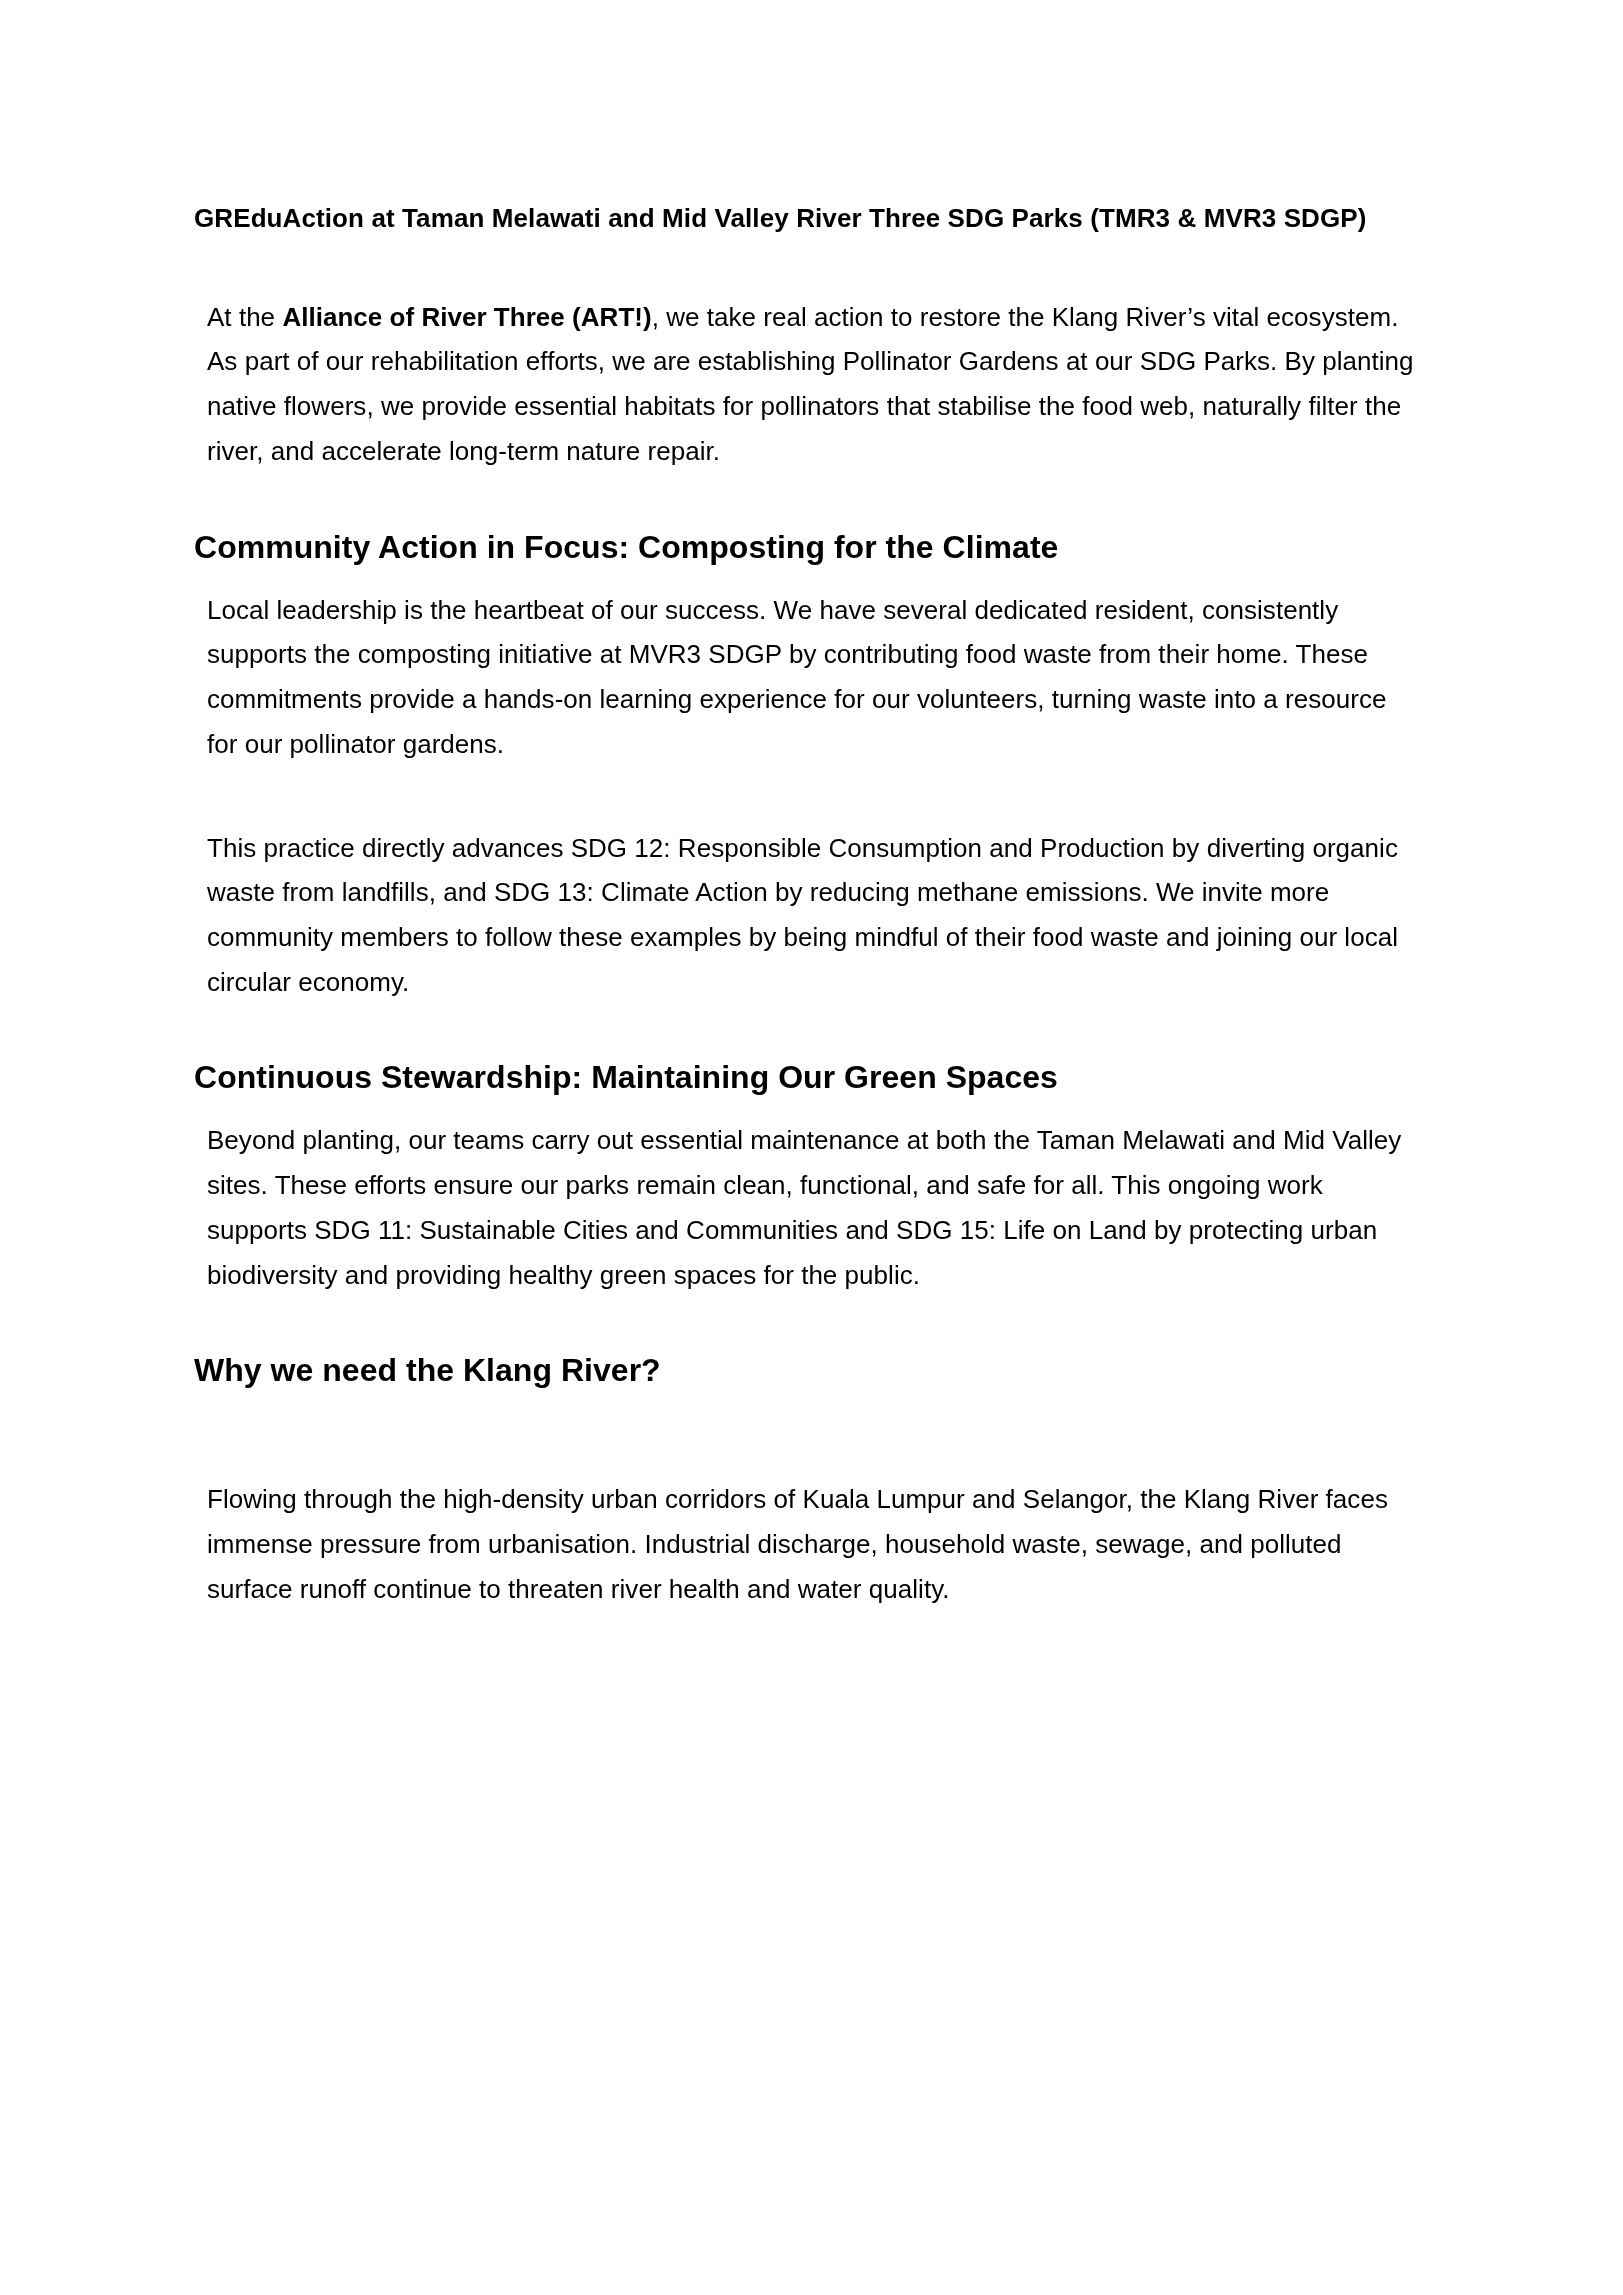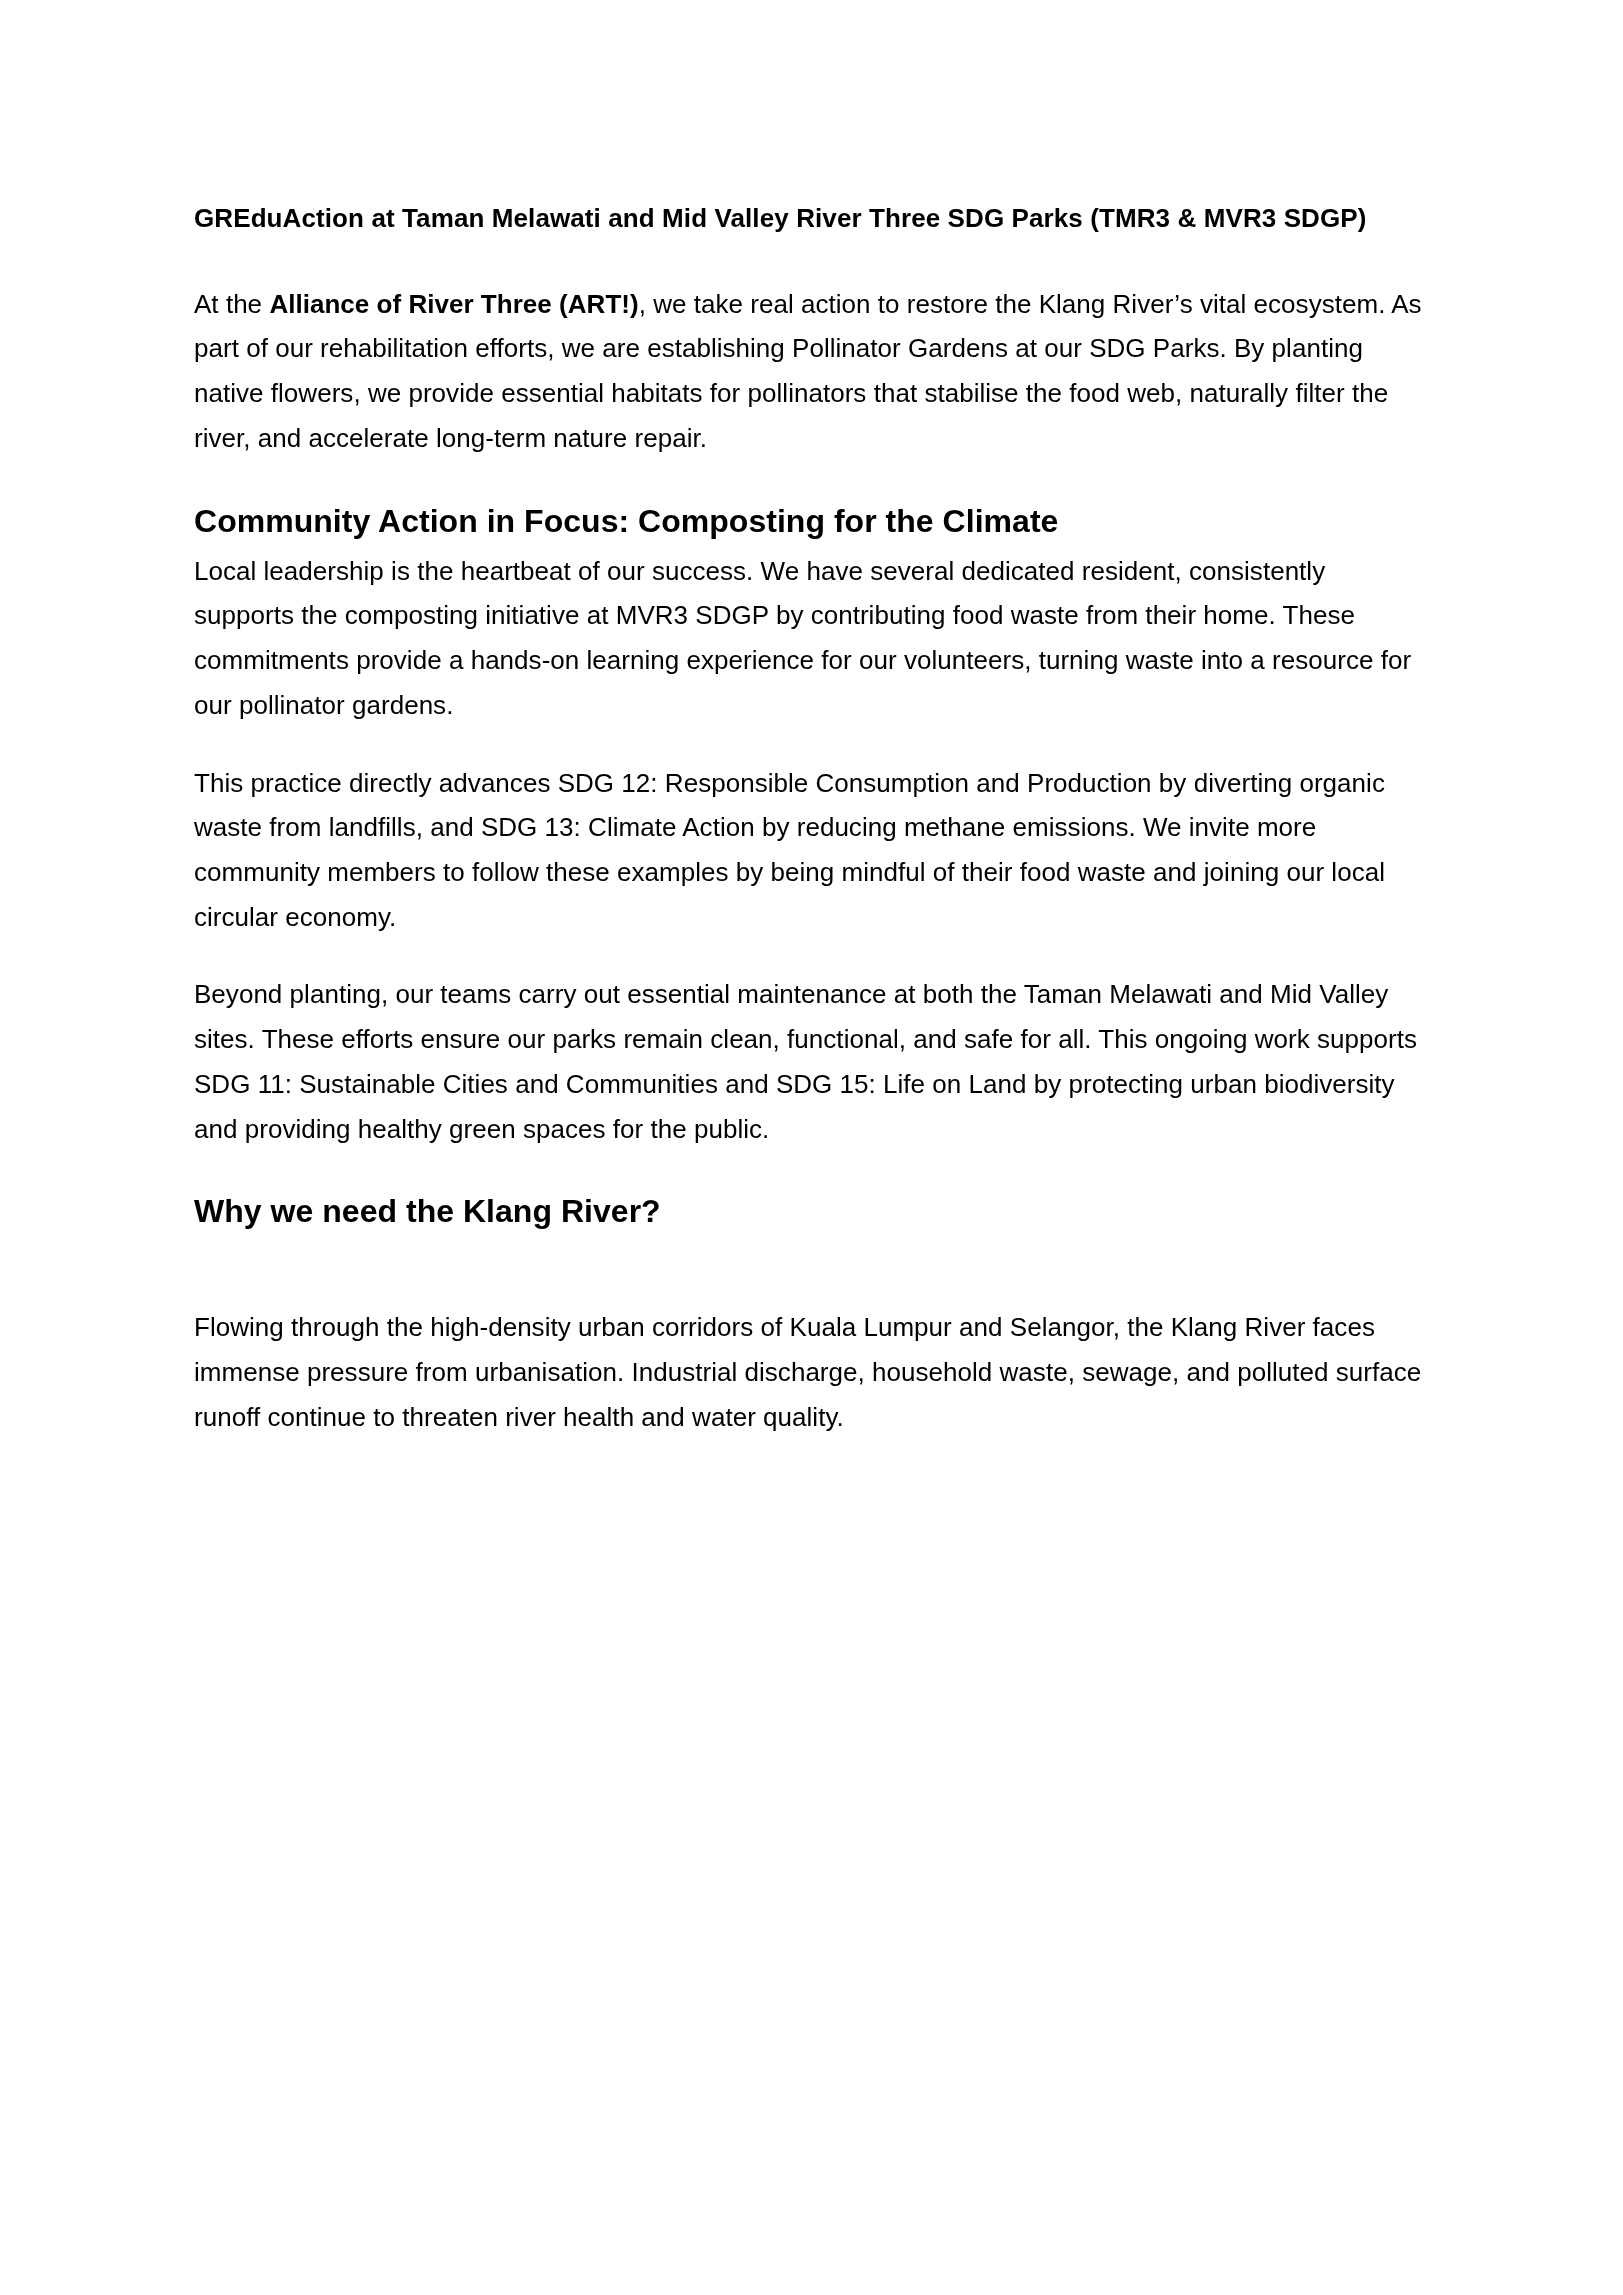--- a/index.html
+++ b/index.html
@@ -29,21 +29,21 @@
     font-weight: bold;
     line-height: 1.72;
     letter-spacing: 0.1px;
     margin: 0 0 0 0;
   }
   .spacer-lg { height: 41px; }
   .spacer-md { height: 33px; }
   p.body {
     font-size: 26px;
     line-height: 1.72;
-    margin: 0;
+    margin: 13px;
     letter-spacing: 0.03px;
   }
   h2.subhead {
     font-size: 32px;
     font-weight: bold;
     line-height: 1.72;
     margin: 0;
     letter-spacing: 0.03px;
   }
   strong { font-weight: bold; }
@@ -64,20 +64,21 @@
 
     <h2 class="subhead">Community Action in Focus: Composting for the Climate</h2>
     <p class="body">Local leadership is the heartbeat of our success. We have several dedicated resident, consistently supports the composting initiative at MVR3 SDGP by contributing food waste from their home. These commitments provide a hands-on learning experience for our volunteers, turning waste into a resource for our pollinator gardens.</p>
 
     <div class="spacer-md"></div>
 
     <p class="body">This practice directly advances SDG 12: Responsible Consumption and Production by diverting organic waste from landfills, and SDG 13: Climate Action by reducing methane emissions. We invite more community members to follow these examples by being mindful of their food waste and joining our local circular economy.</p>
 
     <div class="spacer-md"></div>
 
+    <h2 class="subhead">Continuous Stewardship: Maintaining Our Green Spaces</h2>
     <p class="body">Beyond planting, our teams carry out essential maintenance at both the Taman Melawati and Mid Valley sites. These efforts ensure our parks remain clean, functional, and safe for all. This ongoing work supports SDG 11: Sustainable Cities and Communities and SDG 15: Life on Land by protecting urban biodiversity and providing healthy green spaces for the public.</p>
 
     <div class="spacer-md"></div>
 
     <h2 class="subhead">Why we need the Klang River?</h2>
 
     <div class="spacer-md"></div>
 
 
     <div class="spacer-md"></div>

